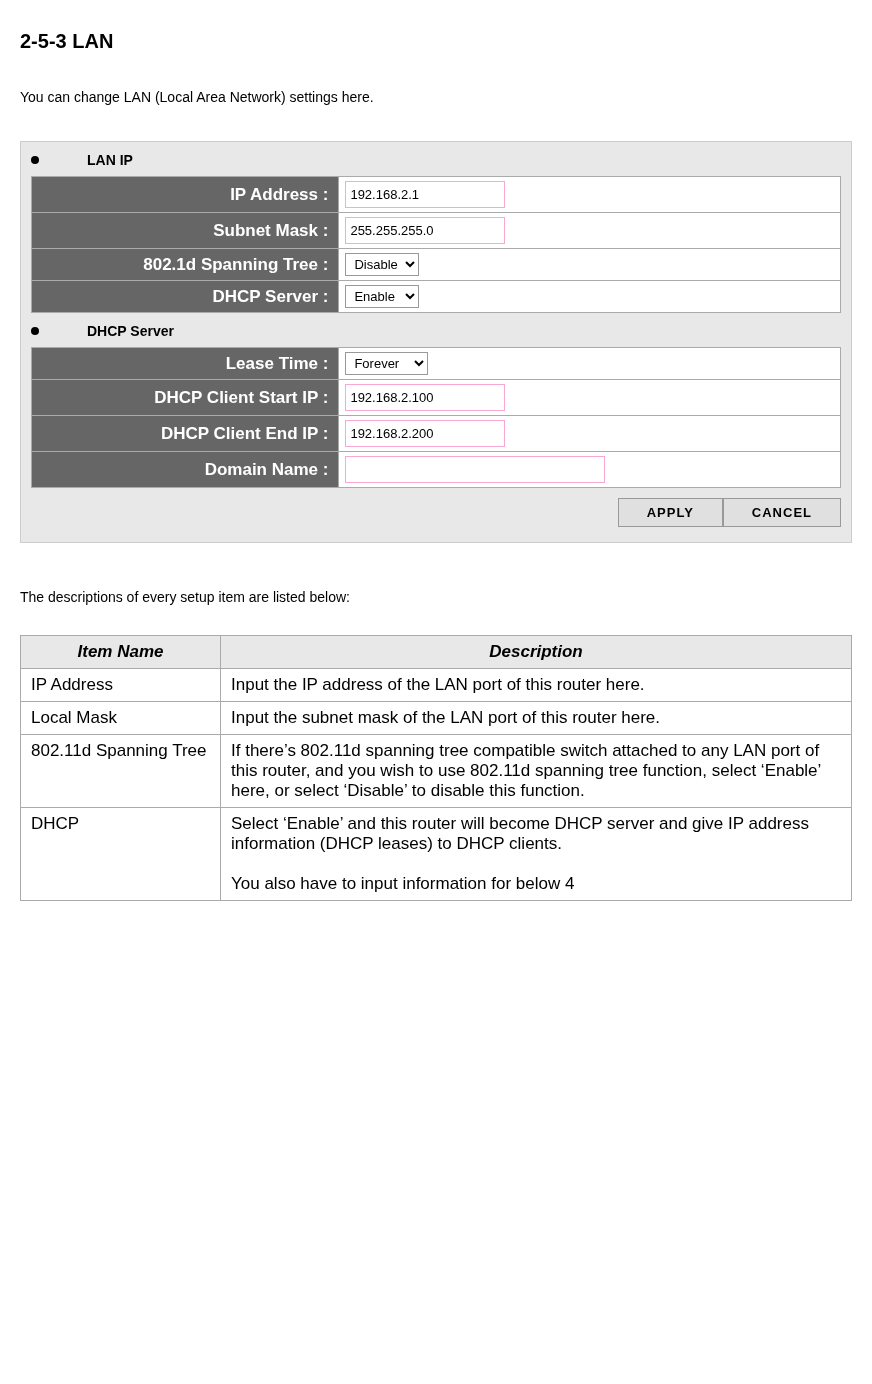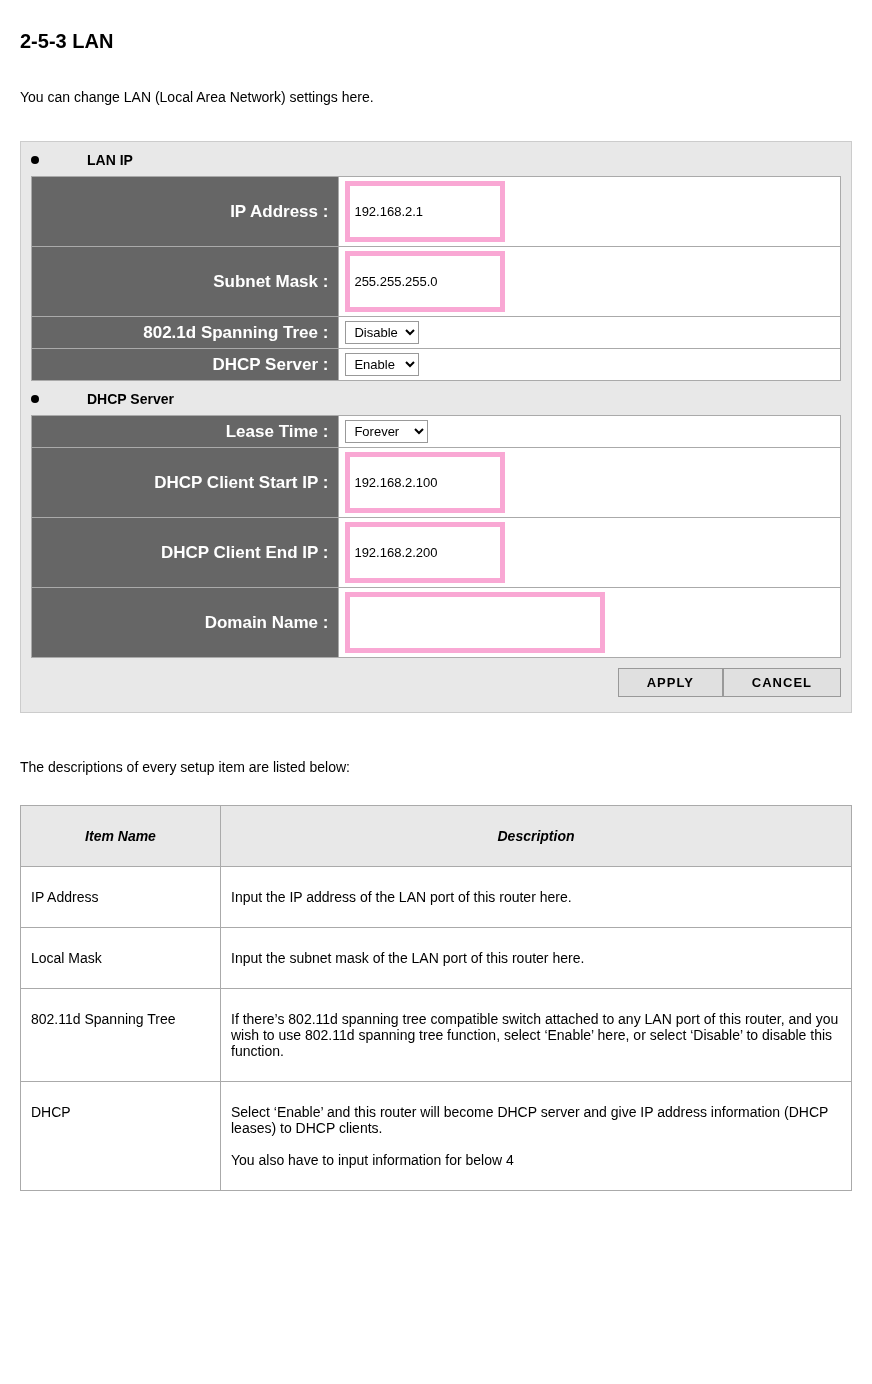--- a/index.html
+++ b/index.html
@@ -58,22 +58,22 @@
       font-weight: bold;
       font-size: 17px;
       width: 38%;
     }
     .form-table td.value-cell {
       background: #fff;
       padding: 4px 6px;
       width: 62%;
     }
     .form-table td.value-cell input[type="text"] {
-      border: 5px solid #f9a8d4;
-      padding: 18px 4px;
+      border: 1px solid #f9a8d4;
+      padding: 5px 4px;
       font-size: 13px;
       width: 160px;
     }
     .form-table td.value-cell select {
       border: 1px solid #999;
       padding: 2px 4px;
       font-size: 13px;
       background: #fff;
     }
     .button-row {
@@ -93,23 +93,23 @@
     .desc-text {
       font-size: 14px;
       margin-bottom: 14px;
     }
     .desc-table {
       width: 100%;
       border-collapse: collapse;
     }
     .desc-table th, .desc-table td {
       border: 1px solid #aaa;
-      padding: 22px 10px;
+      padding: 6px 10px;
       vertical-align: top;
-      font-size: 14px;
+      font-size: 17px;
     }
     .desc-table thead tr th {
       background: #e8e8e8;
       font-style: italic;
       font-weight: bold;
     }
     .desc-table th:first-child, .desc-table td:first-child {
       width: 200px;
       white-space: nowrap;
     }

